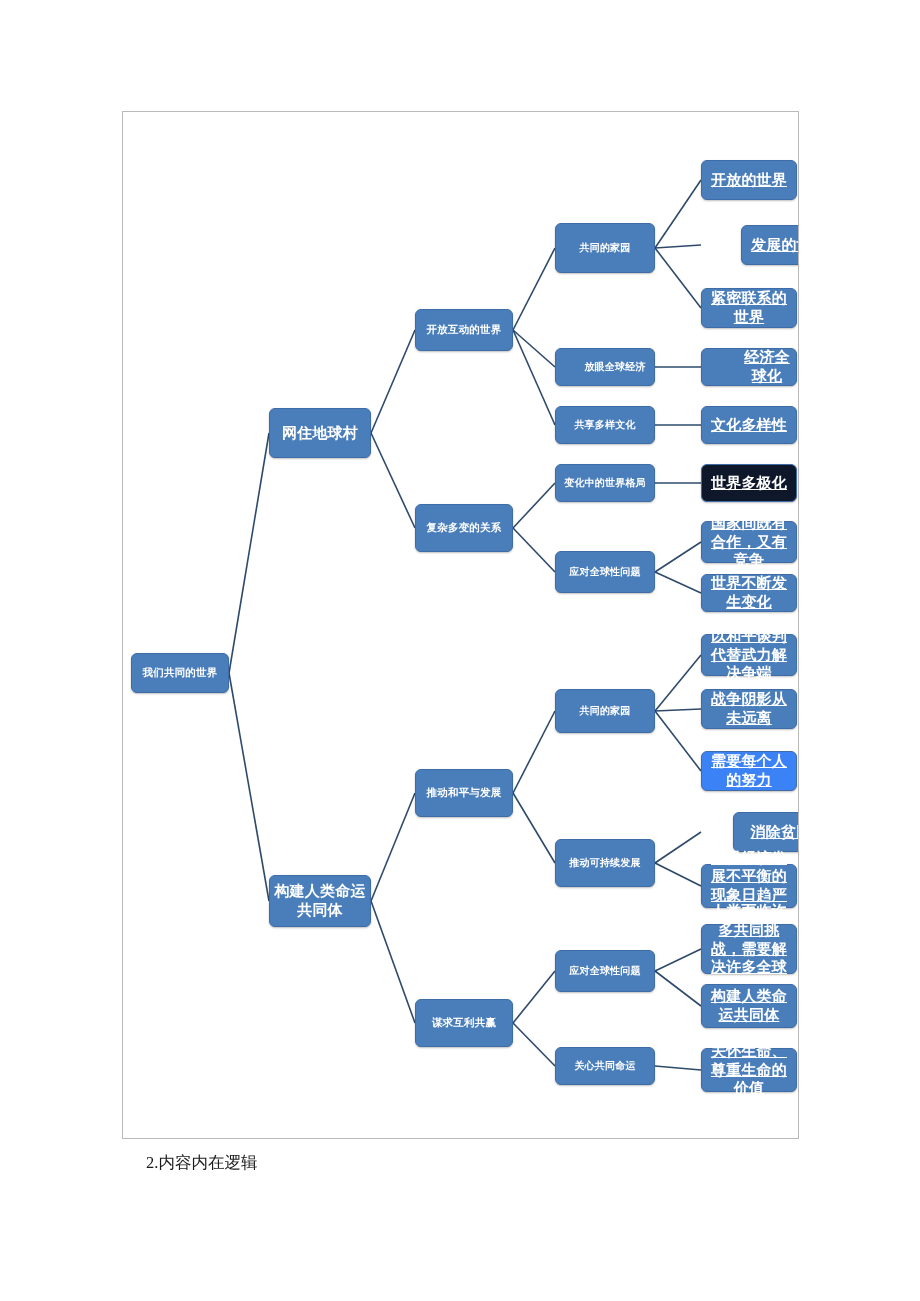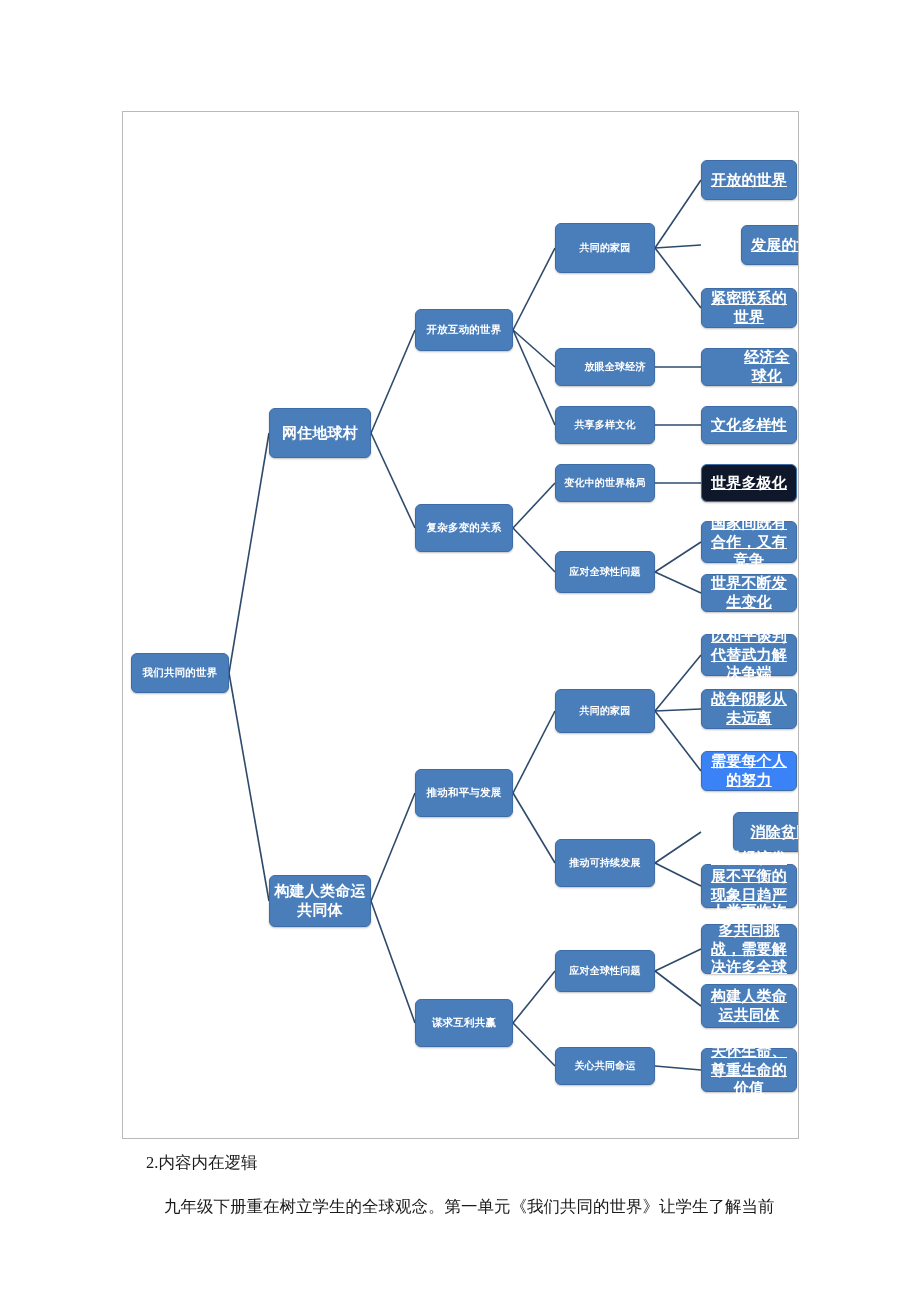--- a/index.html
+++ b/index.html
@@ -194,15 +194,14 @@
           <span>构建人类命运共同体</span>
         </div>
         <div class="node lvl5" style="left: 578px; top: 936px; width: 96px; height: 44px; background: rgb(74, 126, 187); border-color: rgb(61, 108, 166); color: rgb(255, 255, 255);">
           <span>关怀生命、尊重生命的价值</span>
         </div>
       </div>
   </div>
 
   <div class="doc-text" id="heading-2">2.内容内在逻辑</div>
 
-  <div class="doc-text" id="para-1">九年级下册重在树立学生的全球观念。第一单元《我们共同的世界》让学生了解当前</div>
 
 </div>
 
 </body></html>

